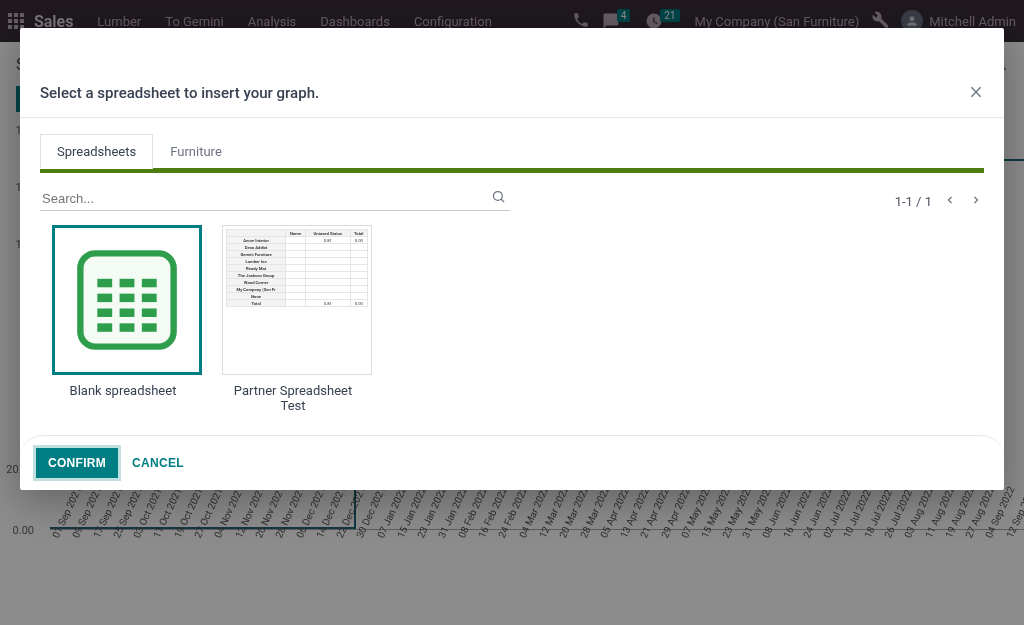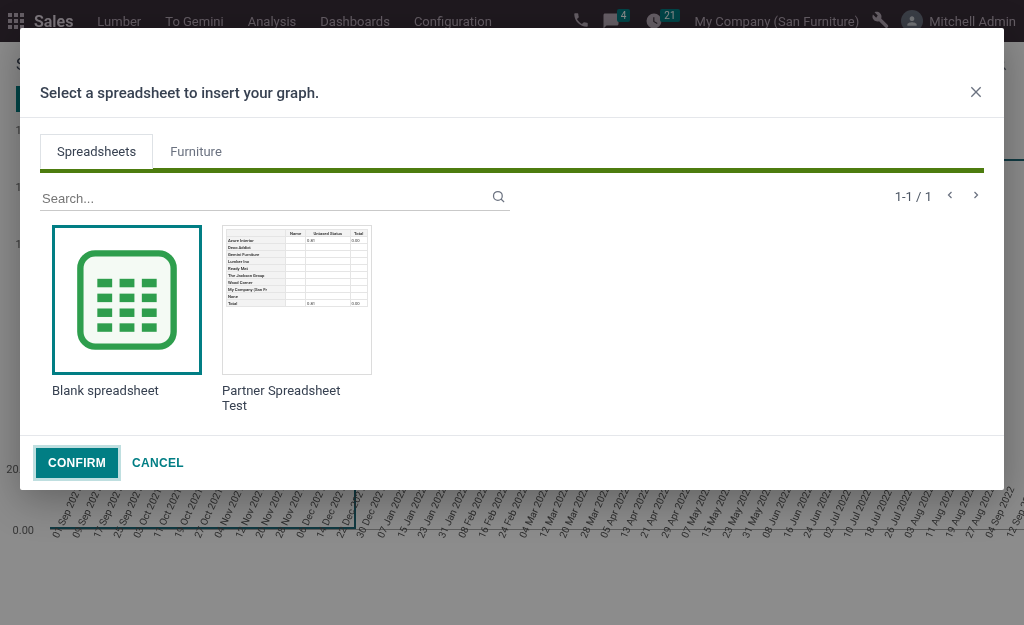--- a/index.html
+++ b/index.html
@@ -153,37 +153,37 @@
     cursor:pointer;
   }
   .tab.active {
     color: #374151;
     border-color: #dee2e6;
     border-bottom: 1px solid #fff;
     background: #fff;
   }
 
   .searchpager-row {
-    display:flex; align-items:flex-start;
+    display:flex; align-items:flex-end;
     padding: 14px 0 10px;
   }
   .search-wrap { position:relative; width: 470px; }
   .search-input {
     width:100%; border:none; border-bottom:1px solid #c9c9c9;
     padding: 4px 24px 4px 2px; font-size:13px;
   }
   .search-icon-in { position:absolute; right:4px; top:2px; }
   .search-icon-in svg { width:15px; height:15px; stroke:#6b7280; stroke-width:2; fill:none;}
 
   .pager { margin-left:auto; display:flex; align-items:center; gap:10px; font-size:13px; color:#4b5563;}
   .pager-btn svg { width:12px; height:12px; stroke:#6b7280; stroke-width:2.5; fill:none; }
   .pager-btn { cursor:pointer; padding:2px;}
   
   .cards { display:flex; gap:28px; padding: 4px 12px 10px; flex-wrap: wrap;}
-  .card { width: 142px; cursor:pointer; }
+  .card { width: 142px; cursor:pointer;text-align:center; }
   .card-thumb {
     width: 150px; height: 150px;
     border: 1px solid #dcdcdc;
     display:flex; align-items:center; justify-content:center;
     background:#fff;
   }
   .card.selected .card-thumb { border: 3px solid #017e84; }
   .card-label { font-size: 13px; color:#374151; margin-top:8px; }
 
   .blank-ss-icon { width: 106px; height: 106px; }
@@ -200,21 +200,21 @@
     padding: 0.5px 1px;
     font-size: 4.2px;
     height: 7px;
   }
   .partner-thumb-inner th { background:#f3f3f3; font-weight:600;}
   .partner-thumb-inner .r0 { background:#f3f3f3; font-weight:600;}
 
   .modal-footer {
     border-top: 1px solid #e5e7eb;
     padding: 12px 16px;
-    display:flex; gap: 14px; align-items:center;
+    display:flex; gap: 14px; align-items:center;border-radius:23px;
   }
   .btn-confirm {
     background:#017e84; color:#fff; border:none;
     padding: 8px 12px; font-size:12px; font-weight:700; letter-spacing:.3px;
     box-shadow: 0 0 0 3px rgba(1,126,132,0.25);
     cursor:pointer;
   }
   .btn-cancel {
     background:none; border:none; color:#017e84;
     font-size:12px; font-weight:700; cursor:pointer;

